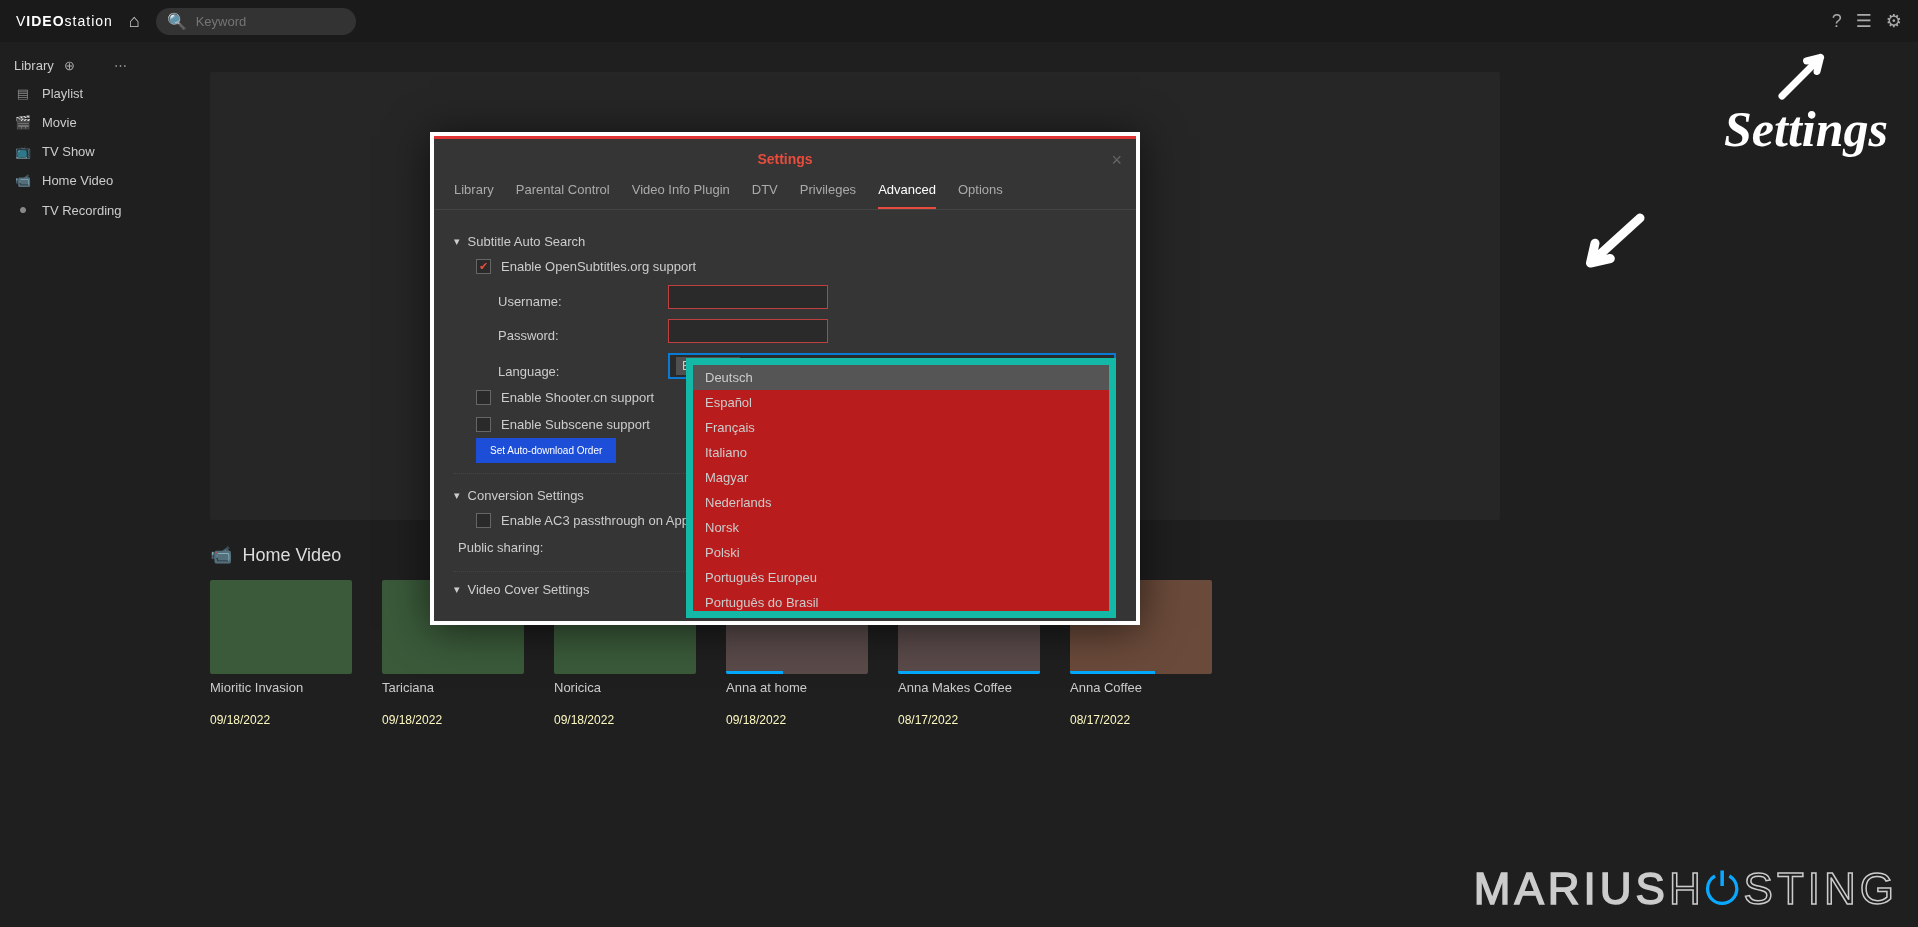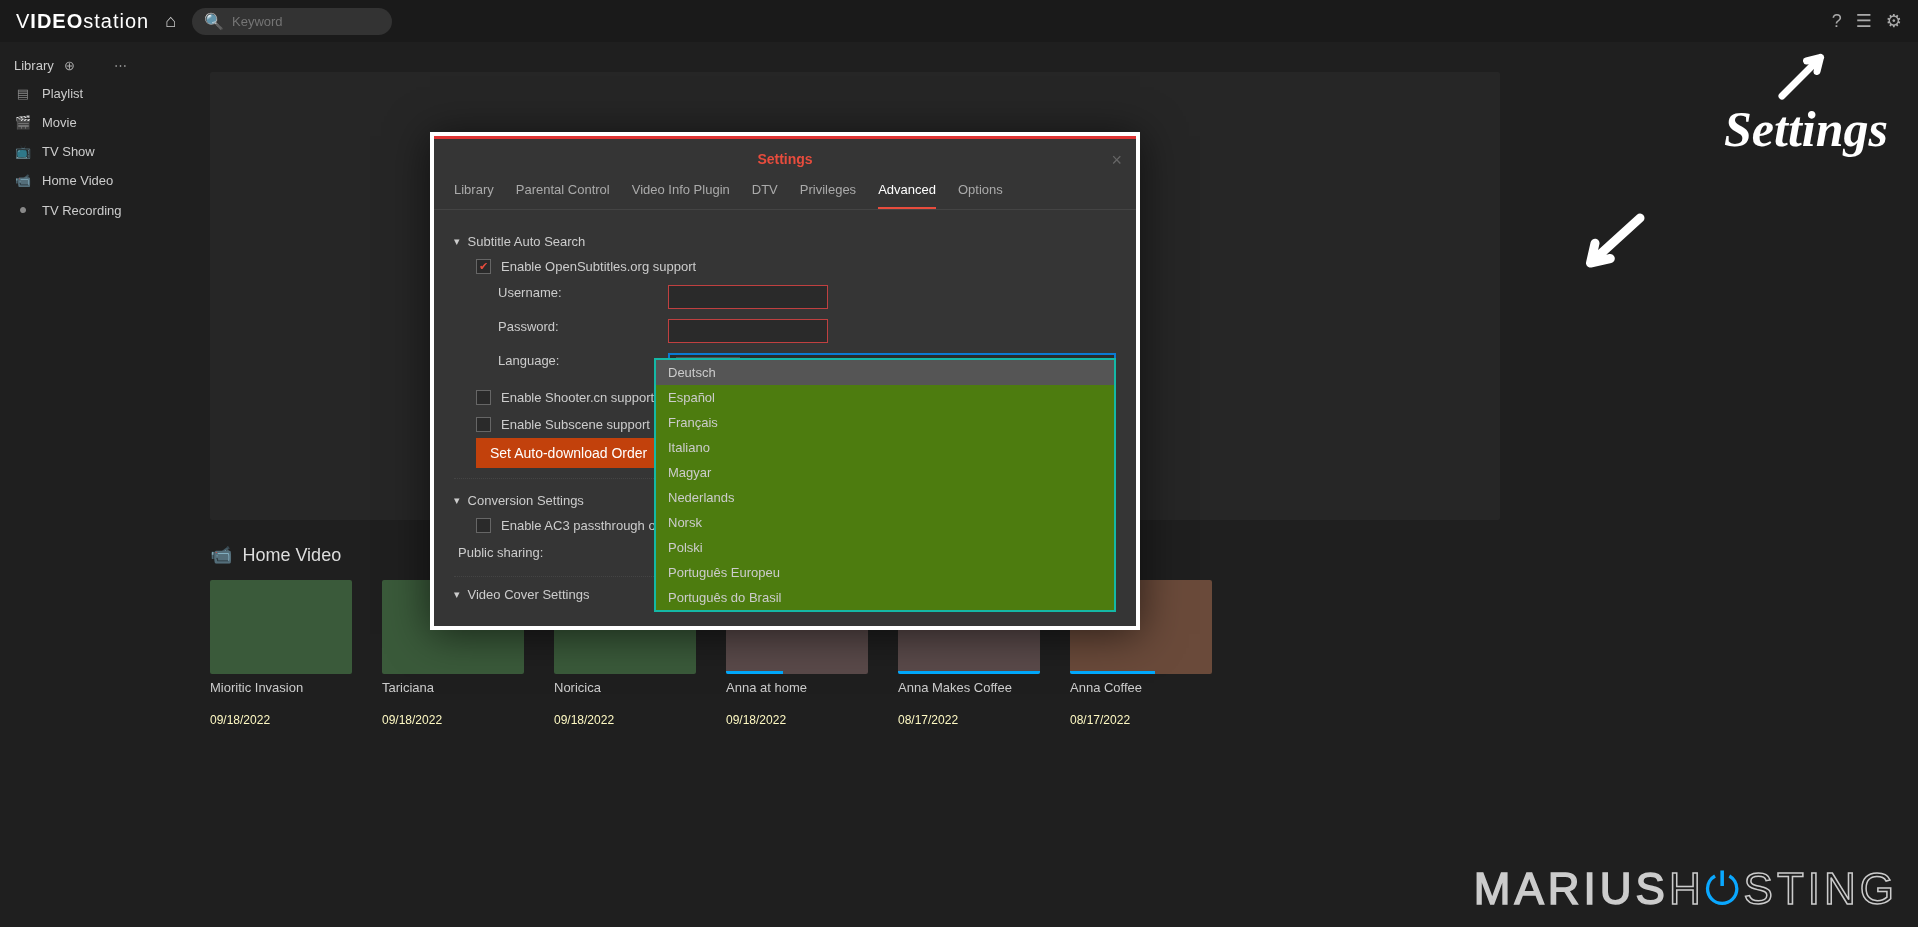--- a/index.html
+++ b/index.html
@@ -1,18 +1,18 @@
 <!DOCTYPE html>
 <html><head>
 <meta charset="utf-8">
 <style>
 *{margin:0;padding:0;box-sizing:border-box;font-family:Arial,Helvetica,sans-serif}
 body{background:#1f1f1f;color:#ccc;width:1918px;height:927px;overflow:hidden;position:relative}
 .topbar{height:42px;background:#1a1a1a;display:flex;align-items:center;padding:0 16px;gap:16px}
-.logo{color:#fff;font-size:20px;letter-spacing:1px}
+.logo{color:#fff;font-size:14px;letter-spacing:1px}
 .logo b{font-weight:bold}
 .home-icon{color:#ccc;font-size:18px;cursor:pointer}
 .search{background:#333;border-radius:16px;padding:4px 12px;display:flex;align-items:center;gap:8px;width:200px}
 .search input{background:none;border:none;outline:none;color:#ccc;font-size:13px;width:100%}
 .topbar-right{margin-left:auto;display:flex;gap:14px;align-items:center}
 .topbar-right .ticon{color:#aaa;font-size:18px;cursor:pointer}
 .layout{display:flex;height:calc(100% - 42px)}
 .sidebar{width:170px;background:#1f1f1f;padding:10px 0}
 .lib-header{display:flex;align-items:center;padding:6px 14px;color:#ccc;font-size:13px}
 .lib-header span{flex:1}
@@ -38,30 +38,30 @@
 .tabs{display:flex;gap:22px;padding:14px 20px 0;border-bottom:1px solid #444}
 .tab{font-size:13px;color:#aaa;padding-bottom:10px;cursor:pointer}
 .tab.active{color:#fff;border-bottom:2px solid #e84c3d}
 .modal-body{padding:10px 20px 20px;font-size:13px;color:#ccc;position:relative}
 .section{padding:10px 0;border-bottom:1px dotted #444}
 .sec-head{display:flex;align-items:center;gap:8px;cursor:pointer;padding:4px 0}
 .chev{font-size:11px}
 .row{display:flex;align-items:flex-end;gap:10px;padding:6px 0 6px 22px}
 .chk{width:15px;height:15px;border:1px solid #666;background:#2a2a2a;display:inline-flex;align-items:center;justify-content:center;font-size:11px;color:#e84c3d}
 .chk.checked::after{content:"✔"}
-.form-row{display:flex;align-items:flex-start;padding:5px 0 5px 44px}
+.form-row{display:flex;align-items:flex-end;padding:5px 0 5px 44px}
 .form-label{width:170px}
 .tinput{width:160px;height:24px;background:#2a2a2a;border:1px solid #c04040;outline:none;color:#ccc;padding:0 6px}
 .lang-select{flex:1;height:26px;background:#2a2a2a;border:2px solid #0a7bd4;display:flex;align-items:center;padding:0 6px;position:relative;cursor:pointer}
 .lang-tag{background:#505050;padding:2px 6px;display:flex;align-items:center;gap:6px;font-size:12px}
 .lang-tag .x{color:#aaa;cursor:pointer}
 .lang-select .clr{margin-left:auto;color:#777;margin-right:6px}
 .lang-select .dd{color:#aaa}
-.btn-blue{background:#c2410c;color:#fff;border:none;padding:7px 14px;font-size:14px;cursor:pointer;margin-left:22px}
-.dropdown{position:absolute;left:220px;right:20px;top:148px;background:#4d7c0f;border:2px solid #14b8a6;max-height:260px;overflow:hidden;z-index:200}
+.btn-blue{background:#1d4ed8;color:#fff;border:none;padding:7px 14px;font-size:10px;cursor:pointer;margin-left:22px}
+.dropdown{position:absolute;left:252px;right:20px;top:148px;background:#b91c1c;border:7px solid #14b8a6;max-height:260px;overflow:hidden;z-index:200}
 .dropdown .opt{padding:5px 12px;font-size:13px;cursor:pointer}
 .dropdown .opt:hover,.dropdown .opt.hl{background:#555}
 .annot{position:absolute;right:30px;top:100px;color:#fff;font-size:50px;font-weight:bold;font-style:italic;font-family:'Comic Sans MS',cursive;z-index:50;pointer-events:none}
 .arrow1{position:absolute;right:80px;top:40px;width:70px;height:70px;z-index:50;pointer-events:none}
 .arrow2{position:absolute;right:260px;top:200px;width:90px;height:90px;z-index:50;pointer-events:none}
 .watermark{position:absolute;right:20px;bottom:12px;font-size:44px;font-weight:normal;letter-spacing:4px;z-index:300;font-family:Arial,sans-serif;white-space:nowrap}
 .watermark .wm-fill{-webkit-text-stroke:1.5px #ccc;color:#ccc}
 .watermark .wm-out{-webkit-text-stroke:1.5px #ccc;color:transparent}
 .watermark .wm-blue{color:#0aa8ff}
 </style>

